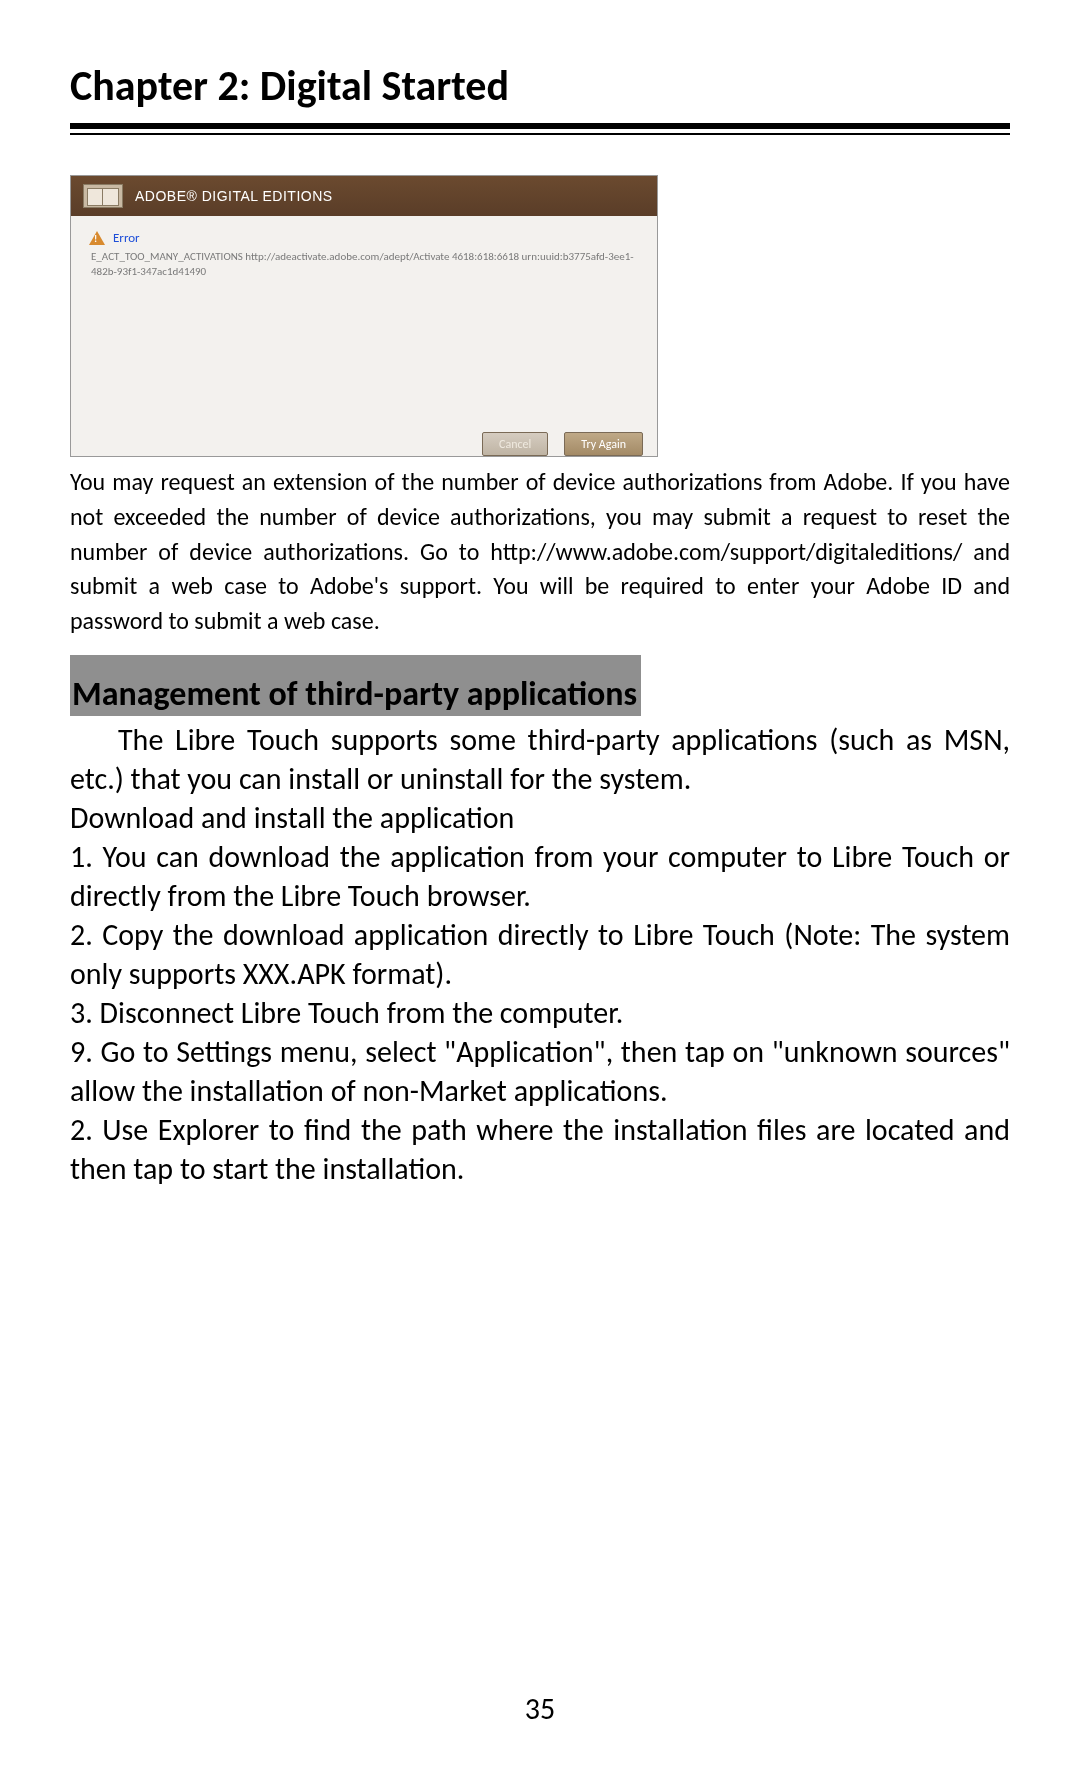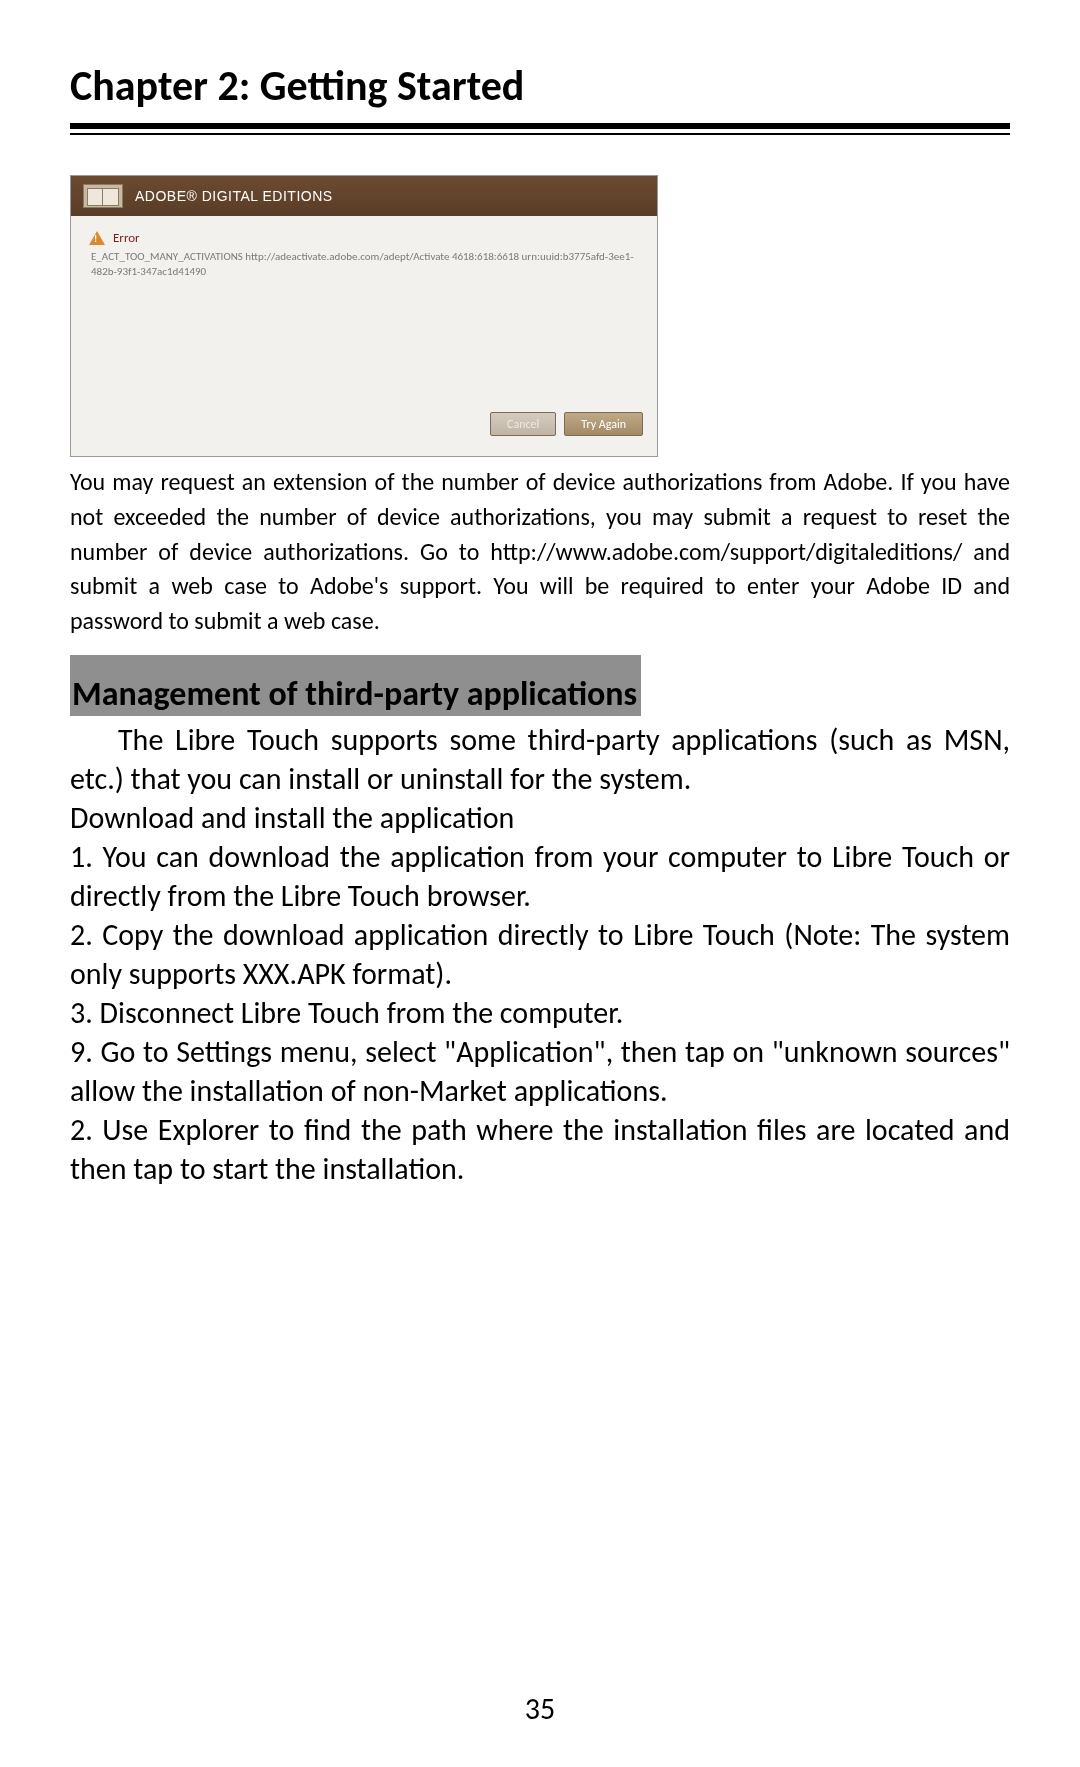--- a/index.html
+++ b/index.html
@@ -96,35 +96,35 @@
       content: "!";
       position: absolute;
       left: -3px;
       top: 1px;
       font-size: 10px;
       color: #fff;
       font-weight: bold;
     }
     .shot-error-label {
       font-size: 13px;
-      color: #7f1d1d;
+      color: #1d4ed8;
     }
     .shot-error-text {
       font-size: 11px;
       color: #7a7a7a;
       line-height: 1.4;
       margin-left: 2px;
       word-break: break-all;
     }
     .shot-buttons {
       position: absolute;
       right: 14px;
-      bottom: 20px;
+      bottom: 0;
       display: flex;
-      gap: 8px;
+      gap: 16px;
     }
     .shot-btn {
       font-size: 12px;
       color: #fff;
       padding: 4px 16px;
       border: 1px solid #7a6a56;
       border-radius: 2px;
       background: linear-gradient(#bfa987, #a38a66);
     }
     .shot-btn.cancel {
@@ -166,21 +166,21 @@
       bottom: 40px;
       left: 0;
       width: 100%;
       text-align: center;
       font-size: 30px;
     }
   </style>
 </head>
 <body>
 
-<h1 class="chapter-title">Chapter 2: Getting Started</h1>
+<h1 class="chapter-title">Chapter 2: Digital Started</h1>
 <hr class="rule-thick">
 <hr class="rule-thin">
 
 <div class="screenshot">
   <div class="shot-header">
     <div class="shot-header-icon"></div>
     <span>ADOBE® DIGITAL EDITIONS</span>
   </div>
   <div class="shot-body">
     <div class="shot-error-row">

